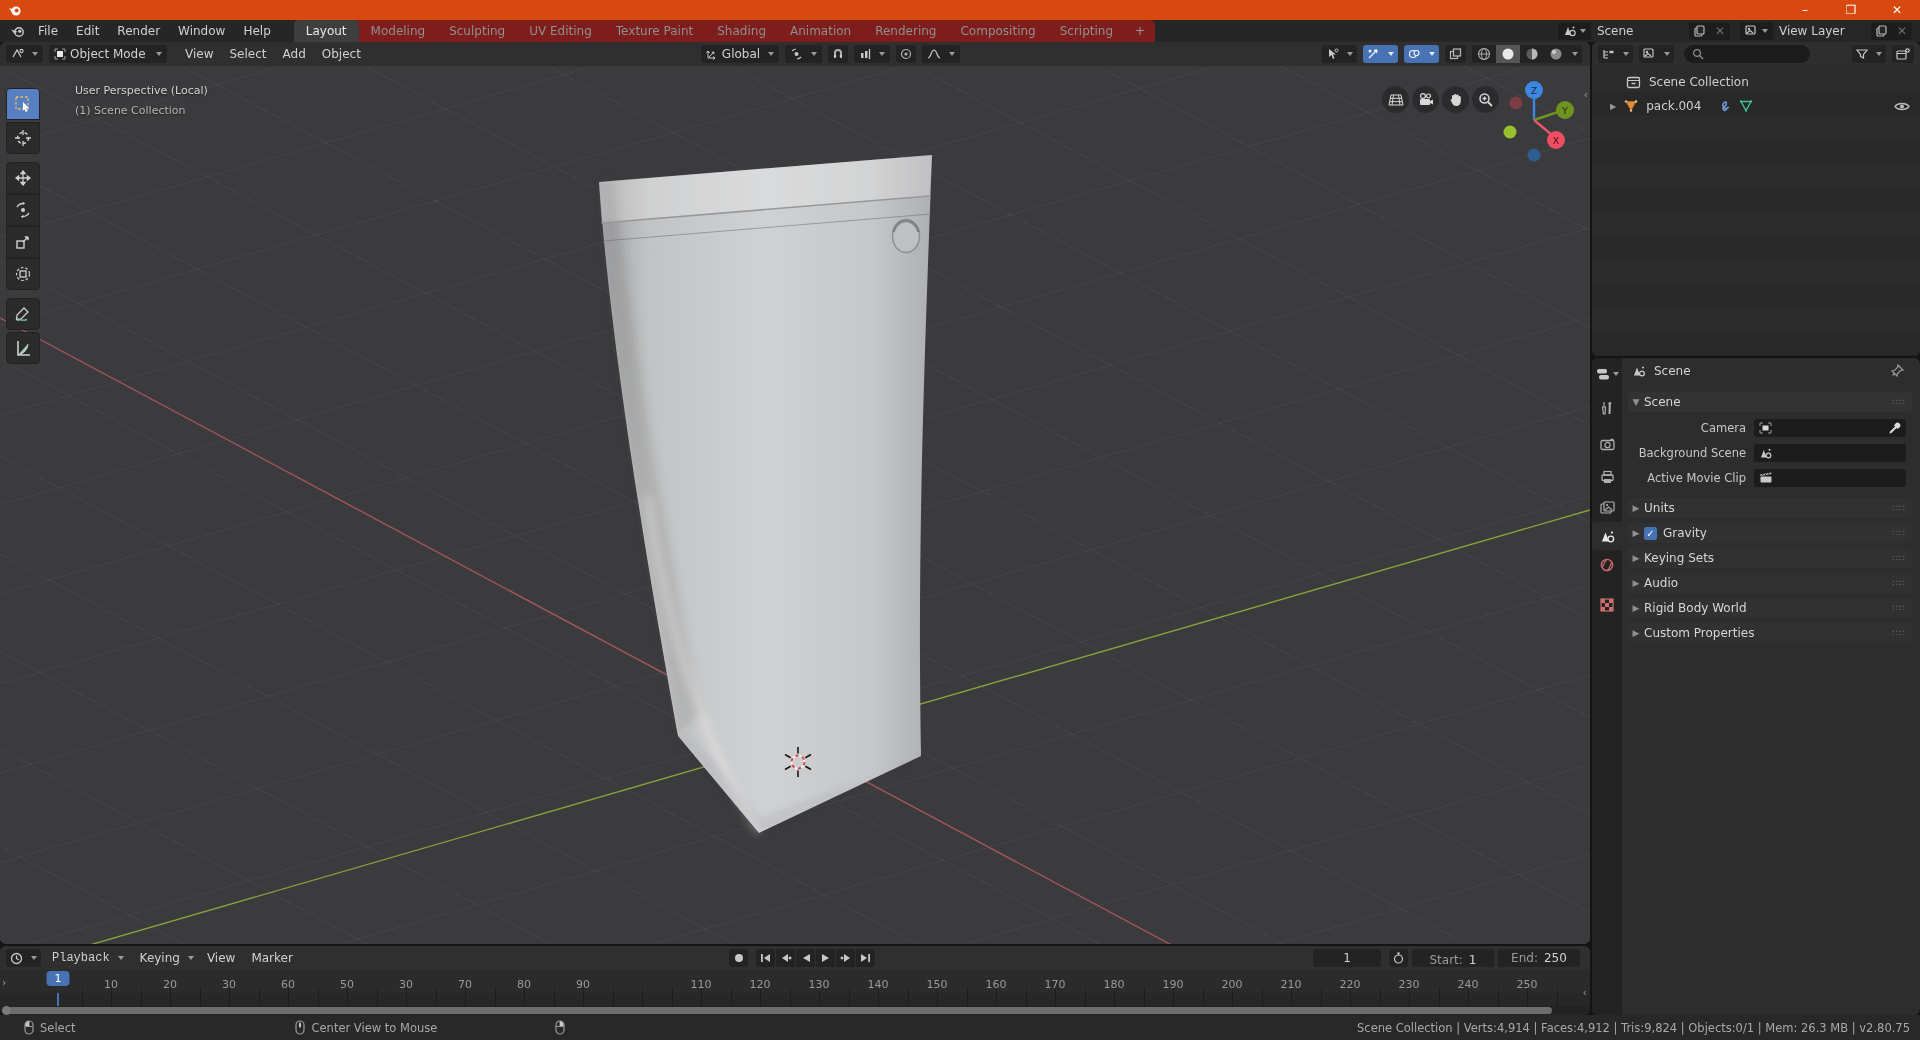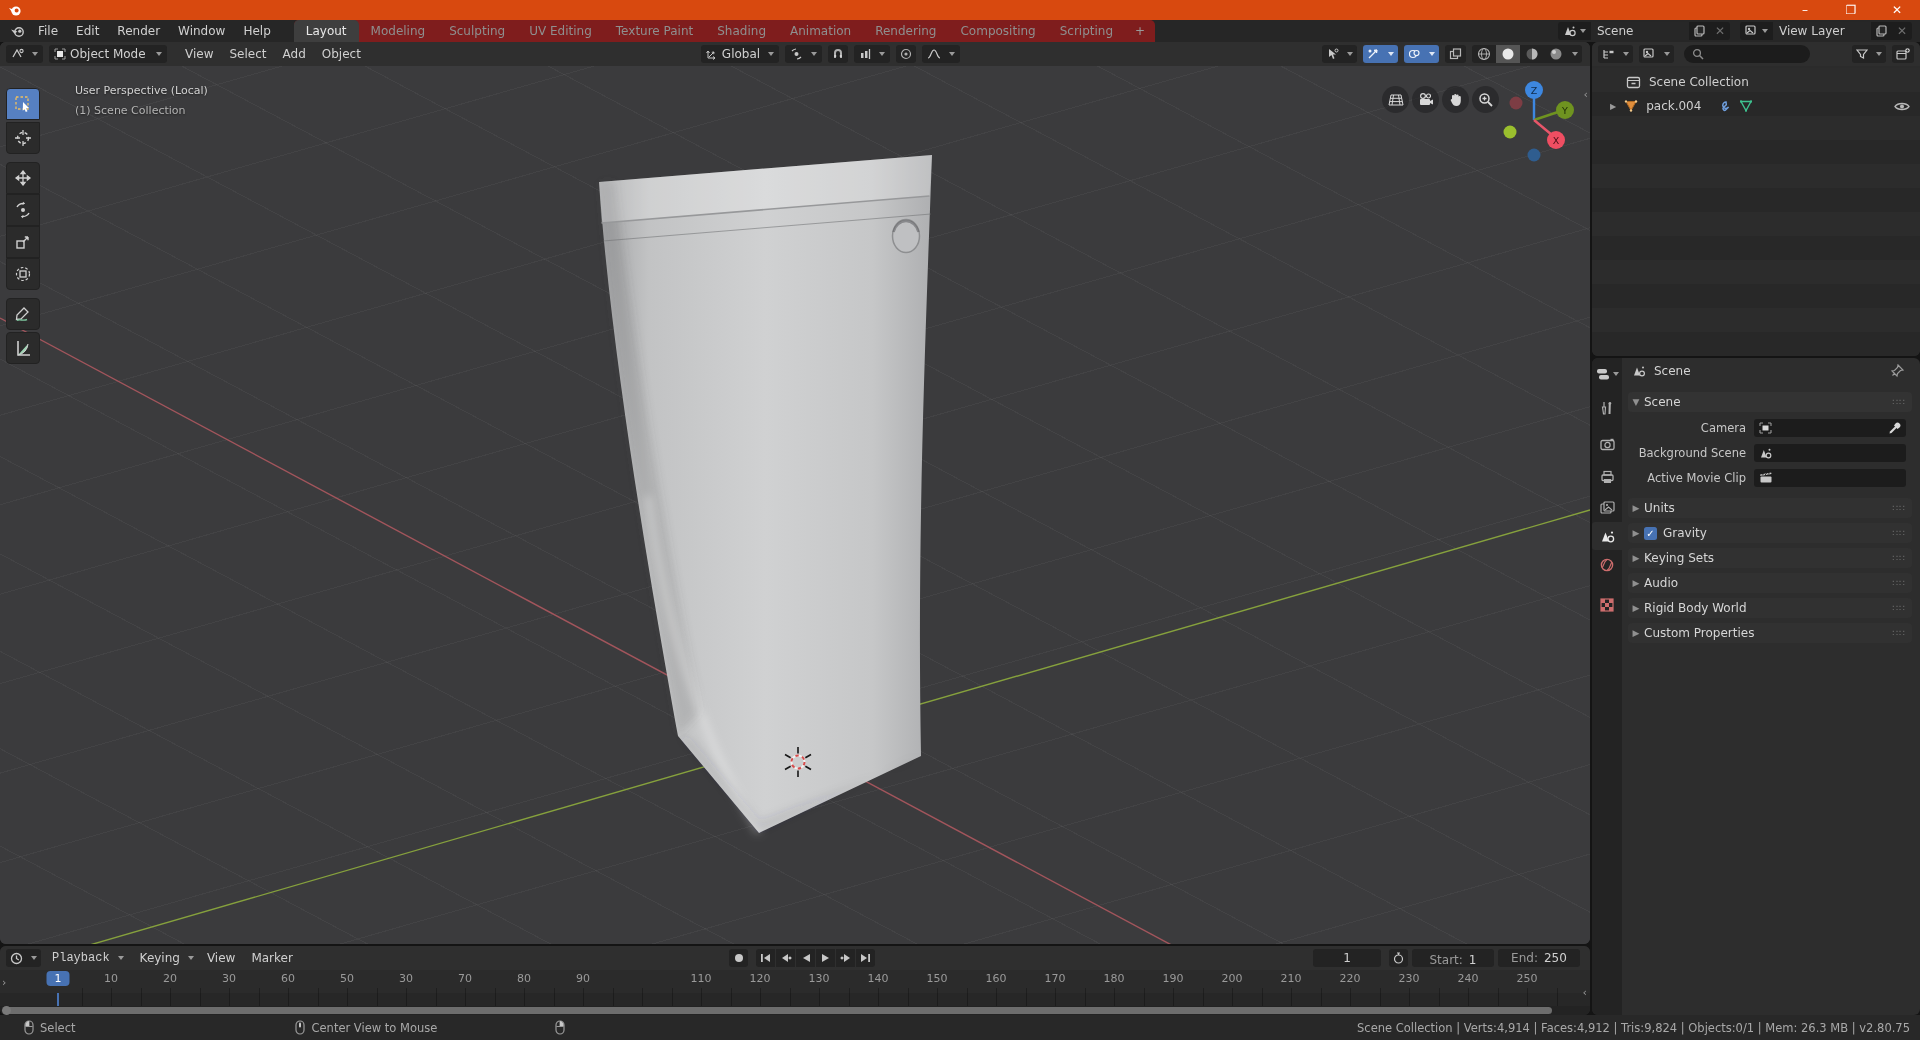--- a/index.html
+++ b/index.html
@@ -54,21 +54,21 @@
   .panel-hdr{position:absolute;left:36px;width:284px;height:20px;background:#333333;border-radius:4px;display:flex;align-items:center;color:#d6d6d6;}
   .panel-arrow{color:#909090;font-size:9px;width:16px;text-align:center;}
   .drag-dots{margin-left:auto;margin-right:6px;color:#6f6f6f;font-size:9px;letter-spacing:1px;}
   .prop-row{position:absolute;left:36px;width:284px;height:22px;display:flex;align-items:center;}
   .prop-label{width:118px;text-align:right;color:#c7c7c7;padding-right:8px;font-size:11.5px;}
   .prop-field{flex:1;height:18px;background:#1c1c1c;border-radius:3px;display:flex;align-items:center;padding:0 5px;margin-right:6px;}
   .checkbox{width:13px;height:13px;background:#4772b3;border-radius:2.5px;color:#fff;font-size:10px;line-height:13px;text-align:center;margin-right:6px;}
   
   #timeline{left:0;top:946px;width:1590px;height:69px;background:#2f2f2f;}
   #tl-ruler{left:0;top:24px;width:1590px;height:23px;background:#2b2b2b;}
-  .tl-num{position:absolute;top:2px;transform:translateX(-50%);color:#9a9a9a;font-size:11px;}
+  .tl-num{position:absolute;top:8px;transform:translateX(-50%);color:#9a9a9a;font-size:11px;}
   .tl-tick{position:absolute;bottom:0;width:1px;height:5px;background:#1f1f1f;}
   #tl-track{left:0;top:47px;width:1590px;height:13px;background:#272727;}
   .tl-vline{position:absolute;top:0;width:1px;height:13px;background:rgba(0,0,0,.28);}
   #tl-scroll{left:0;top:60px;width:1590px;height:9px;background:#232323;}
   .frame-badge{position:absolute;top:1px;transform:translateX(-50%);background:#4772b3;color:#fff;font-size:11px;padding:1px 8px;border-radius:4px;}
   .playhead{position:absolute;width:2px;background:#4772b3;}
   .tl-field{height:18px;background:#232323;border-radius:3px;display:flex;align-items:center;justify-content:center;color:#d0d0d0;margin-left:4px;padding:0 8px;gap:6px;}
   .transport-btn{width:19px;height:18px;background:#232323;display:flex;align-items:center;justify-content:center;}
   
   #statusbar{left:0;top:1015px;width:1920px;height:25px;background:#282828;display:flex;align-items:center;color:#a8a8a8;font-size:11.5px;}

